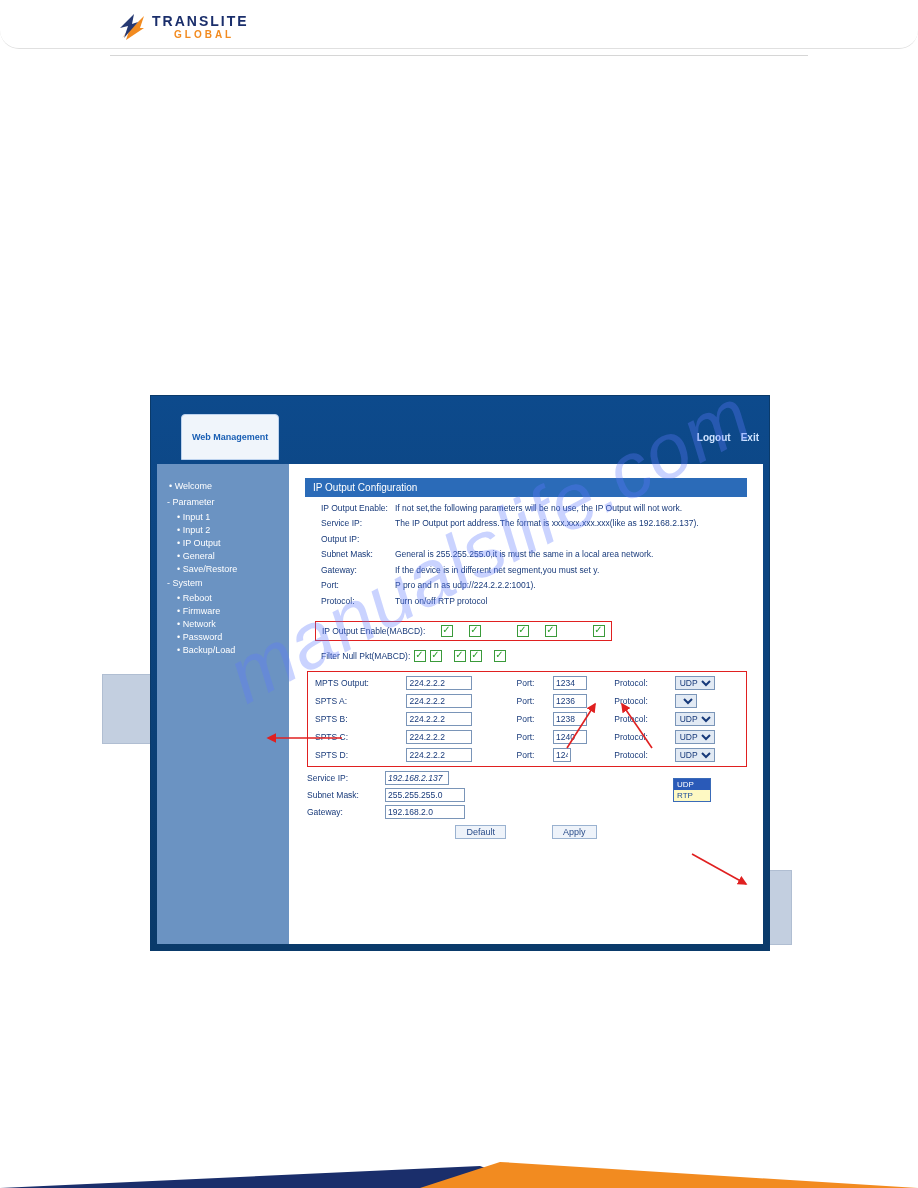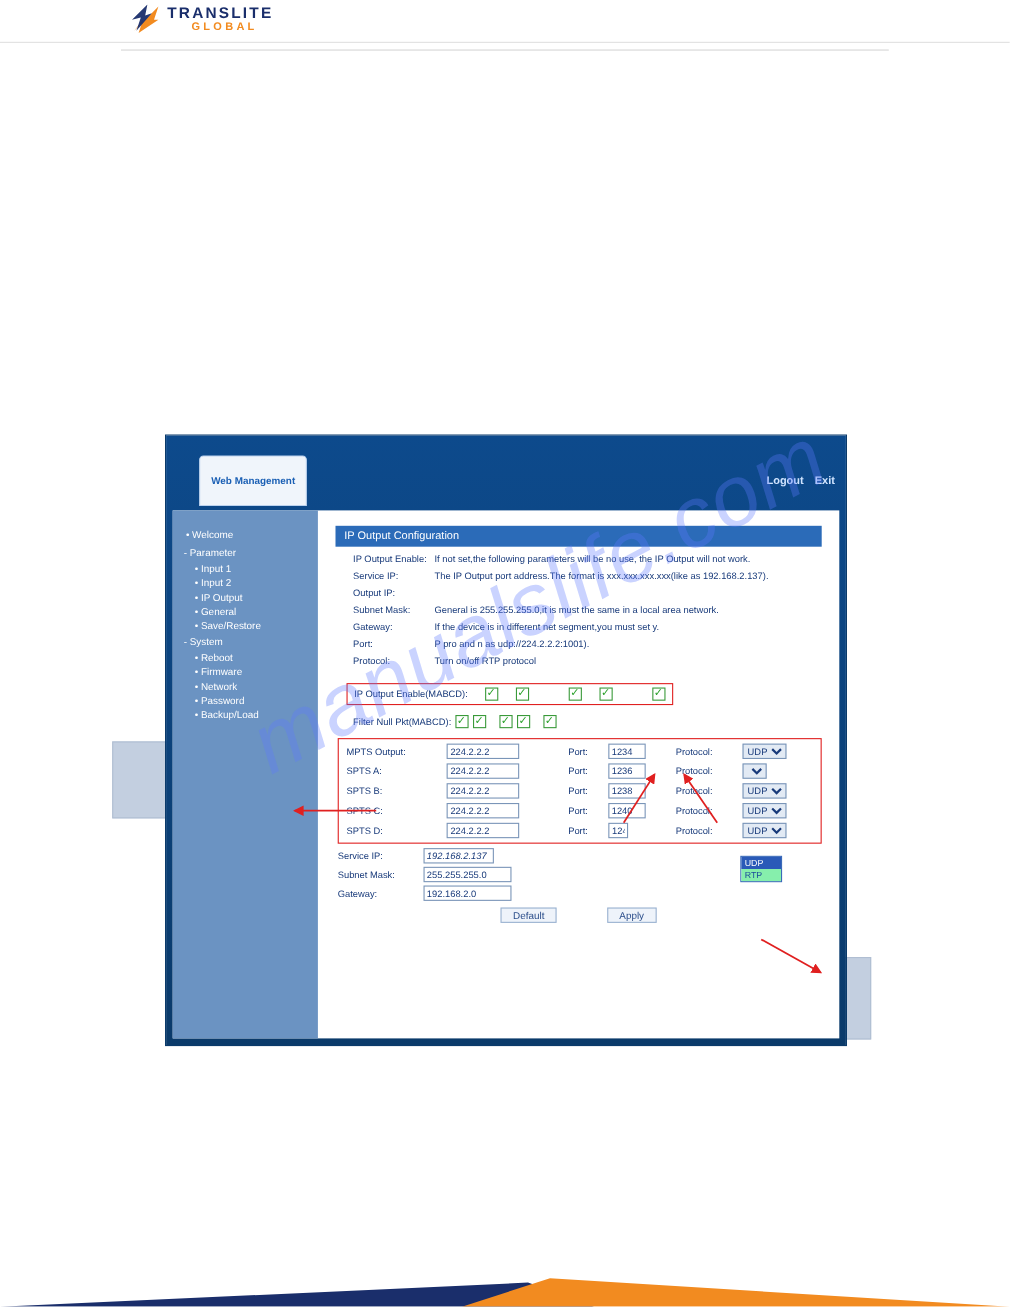--- a/index.html
+++ b/index.html
@@ -5,23 +5,24 @@
   * { box-sizing: border-box; margin: 0; padding: 0; }
   body {
     width: 918px;
     height: 1188px;
     background: #fff;
     font-family: Arial, sans-serif;
     position: relative;
     overflow: hidden;
   }
   .page-header {
-    padding: 4px 0 8px 120px;
+    padding: 14px 0 8px 120px;
     border-bottom: 1px solid #e0e0e0;
     position: relative;
+    border-radius: 19px;
   }
   .logo-wrap {
     display: flex;
     align-items: center;
     gap: 6px;
   }
   .logo-mark {
     width: 26px; height: 26px;
     display: inline-block;
   }
@@ -226,21 +227,21 @@
     position: absolute;
     right: 52px;
     top: 314px;
     width: 38px;
     border: 1px solid #3a6bb8;
     font-size: 8px;
     z-index: 5;
   }
   .proto-dropdown .opt {
     padding: 1px 3px;
-    background: #86efac;
+    background: #fef9c3;
     color: #1a4a9a;
   }
   .proto-dropdown .opt.sel {
     background: #2a5ab8;
     color: #fff;
   }
 
   .callout {
     position: absolute;
     background: #c3cfe0;

